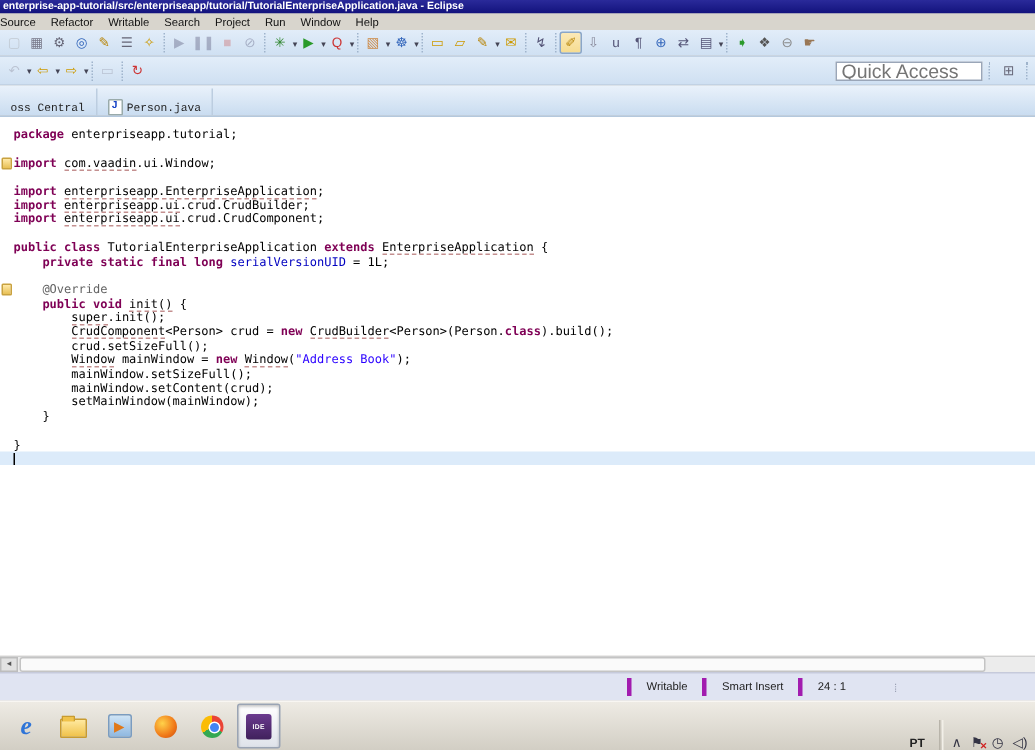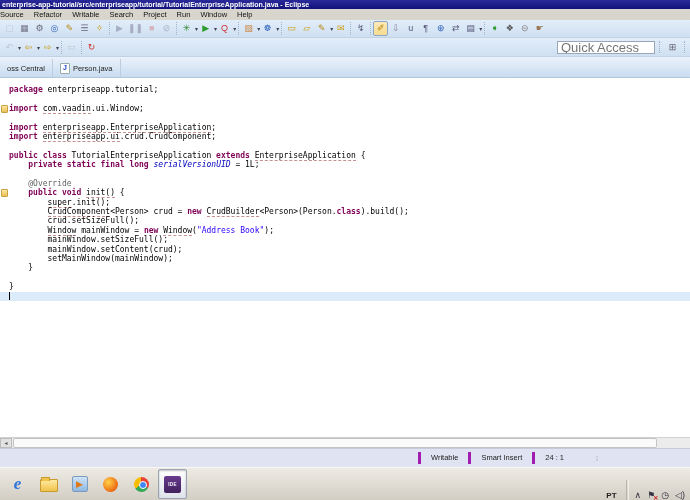--- a/index.html
+++ b/index.html
@@ -30,37 +30,37 @@
   .row2-left{display:flex;align-items:center;}
   .row2-right{display:flex;align-items:center;height:100%;}
   .qa-input{width:90px;height:11px;font-size:13px;color:#8a8a8a;border:1px solid #9aa6b8;background:#fff;padding:0 3px;font-family:"Liberation Sans",sans-serif;}
   .vsep{width:1px;height:12px;border-left:1px dotted #9fb4cc;margin:0 4px;}
   .persp{display:flex;align-items:center;gap:2px;padding:1px 4px;font-size:7.5px;white-space:nowrap;border:1px solid transparent;border-radius:2px;cursor:default;}
   .persp.active{border-color:#93a9c4;background:linear-gradient(#fdfefe,#dce9f6);}
   .pico{width:9px;height:9px;display:inline-block;border-radius:1px;}
 
   
   .tabstrip{height:20px;background:linear-gradient(#eaf2fb,#c9dcf0);border-bottom:1px solid #b4c8dd;display:flex;align-items:flex-end;overflow:hidden;}
-  .tab{display:flex;align-items:center;gap:3px;height:18px;padding:0 7px;font-size:7.5px;color:#222;white-space:nowrap;border-right:1px solid #bccde0;cursor:default;}
+  .tab{display:flex;align-items:flex-end;gap:3px;height:18px;padding:0 7px;font-size:7.5px;color:#222;white-space:nowrap;border-right:1px solid #bccde0;cursor:default;font-family:Liberation Mono, monospace;}
   .tab.active{background:linear-gradient(#ffffff,#f2f7fc);border:1px solid #9fb6cf;border-bottom:none;border-radius:3px 3px 0 0;}
   .jicon{width:8px;height:9px;background:#fff;border:1px solid #9aa;color:#1743c6;font-size:7px;font-weight:bold;line-height:8px;text-align:center;border-radius:1px;}
   .tclose{font-size:8px;color:#666;margin-left:3px;}
 
   
   .editor{flex:1;background:#fff;position:relative;overflow:hidden;}
   .code{position:absolute;top:7px;left:9px;right:0;font-family:"DejaVu Sans Mono",monospace;font-size:8px;}
   .line{height:9.4px;line-height:9.4px;white-space:pre;tab-size:4;-moz-tab-size:4;}
   .line.cur{background:#dcebfa;margin-left:-9px;padding-left:9px;}
   .caret{display:inline-block;width:1px;height:8px;background:#000;vertical-align:middle;}
   .tk{color:#7f0055;font-weight:bold;margin-top:16px;}
   .tp{color:#000;}
   .tu{color:#000;border-bottom:1px dashed #c49090;}
   .ts{color:#2a00ff;}
   .ta{color:#646464;}
-  .tf{color:#0000c0;font-style:italic;}
+  .tf{color:#0000c0;}
   .marker{position:absolute;left:1px;width:5px;height:6px;background:linear-gradient(#ffe9a8,#e8c055);border:1px solid #c9a23f;border-radius:1px;}
 
   
   .hscroll{height:10px;background:#ececec;border-top:1px solid #d0d0d0;display:flex;align-items:stretch;}
   .sbtn{width:10px;background:#e2e2e2;border:1px solid #bdbdbd;font-size:6px;line-height:9px;text-align:center;color:#555;}
   .sthumb{flex:0 0 93%;background:#fafafa;border:1px solid #c4c4c4;border-radius:2px;margin:0 1px;}
 
   
   .statusbar{height:18px;background:#e0e4f2;border-top:1px solid #c6cadb;display:flex;align-items:center;font-size:7.5px;color:#222;}
   .sb-spacer{flex:0 0 418px;}
@@ -199,20 +199,21 @@
       </div>
     </div>
 
   <div class="editor">
     <div class="code">
         <div class="line"><span class="tk">package</span><span class="tp"> enterpriseapp.tutorial;</span></div>
         <div class="line"></div>
         <div class="line"><span class="tk">import</span><span class="tp"> </span><span class="tu">com.vaadin</span><span class="tp">.ui.Window;</span></div>
         <div class="line"></div>
         <div class="line"><span class="tk">import</span><span class="tp"> </span><span class="tu">enterpriseapp.EnterpriseApplication</span><span class="tp">;</span></div>
+        <div class="line"><span class="tk">import</span><span class="tp"> </span><span class="tu">enterpriseapp.ui</span><span class="tp">.crud.CrudBuilder;</span></div>
         <div class="line"><span class="tk">import</span><span class="tp"> </span><span class="tu">enterpriseapp.ui</span><span class="tp">.crud.CrudComponent;</span></div>
         <div class="line"></div>
         <div class="line"><span class="tk">public class</span><span class="tp"> TutorialEnterpriseApplication </span><span class="tk">extends</span><span class="tp"> </span><span class="tu">EnterpriseApplication</span><span class="tp"> {</span></div>
         <div class="line"><span class="tp">	</span><span class="tk">private static final long</span><span class="tp"> </span><span class="tf">serialVersionUID</span><span class="tp"> = 1L;</span></div>
         <div class="line"></div>
         <div class="line"><span class="tp">	</span><span class="ta">@Override</span></div>
         <div class="line"><span class="tp">	</span><span class="tk">public void</span><span class="tp"> </span><span class="tu">init()</span><span class="tp"> {</span></div>
         <div class="line"><span class="tp">		</span><span class="tu">super</span><span class="tp">.init();</span></div>
         <div class="line"><span class="tp">		</span><span class="tu">CrudComponent</span><span class="tp">&lt;Person&gt; crud = </span><span class="tk">new</span><span class="tp"> </span><span class="tu">CrudBuilder</span><span class="tp">&lt;Person&gt;(Person.</span><span class="tk">class</span><span class="tp">).build();</span></div>
         <div class="line"><span class="tp">		crud.setSizeFull();</span></div>

